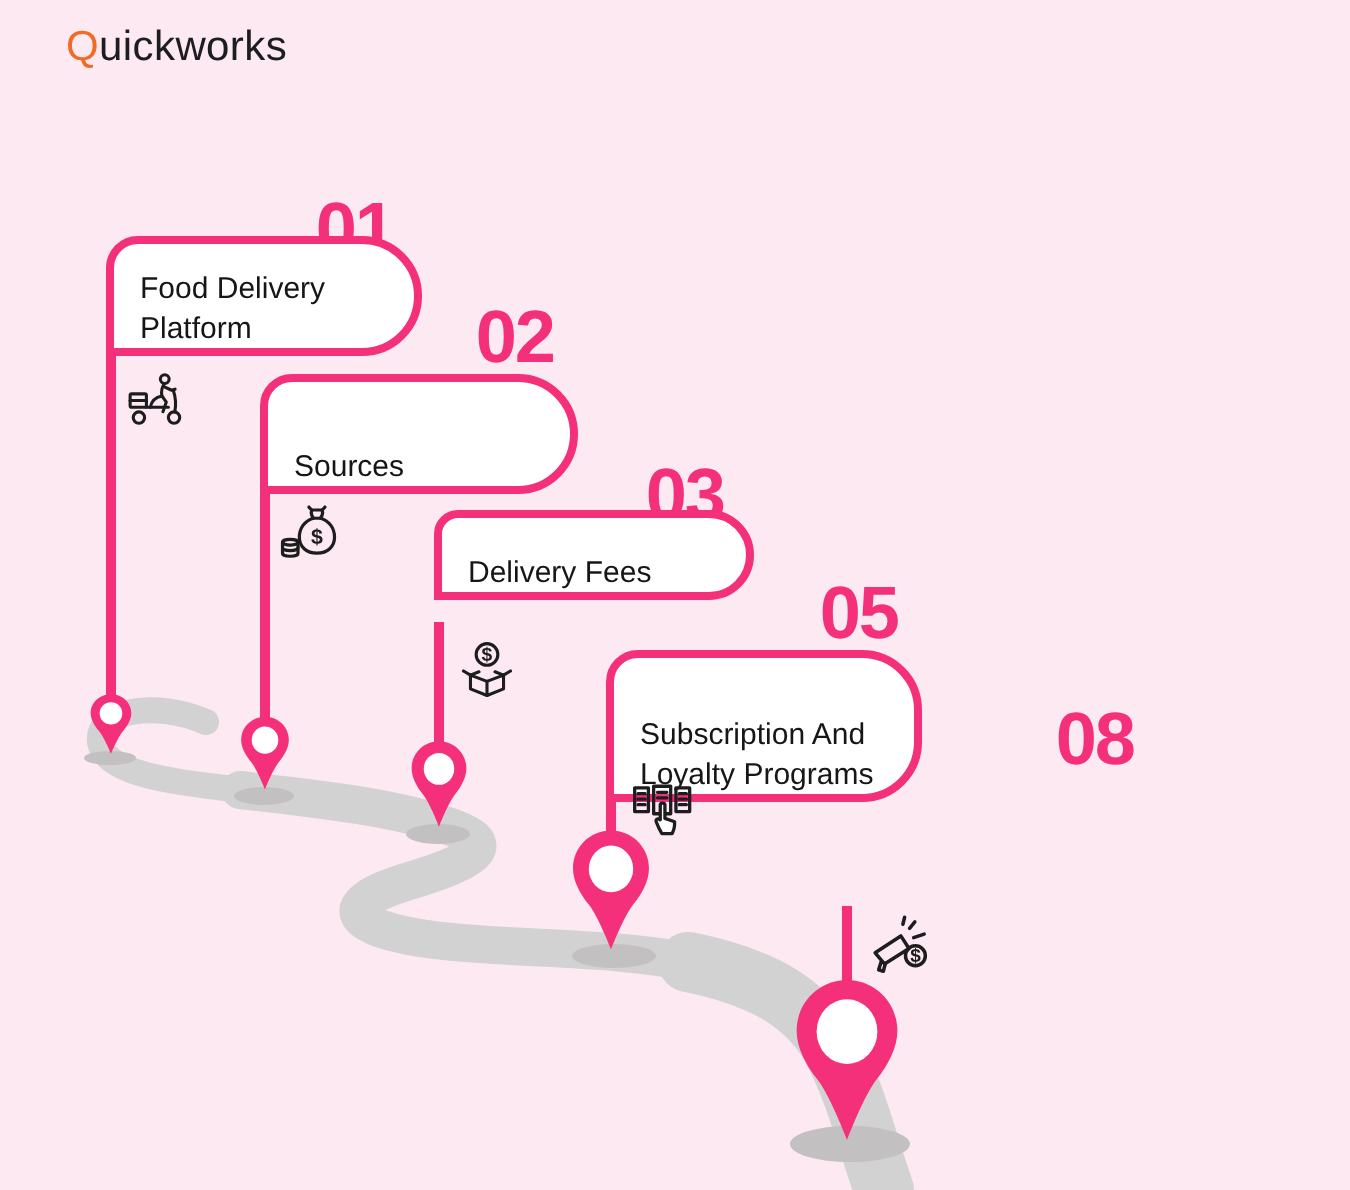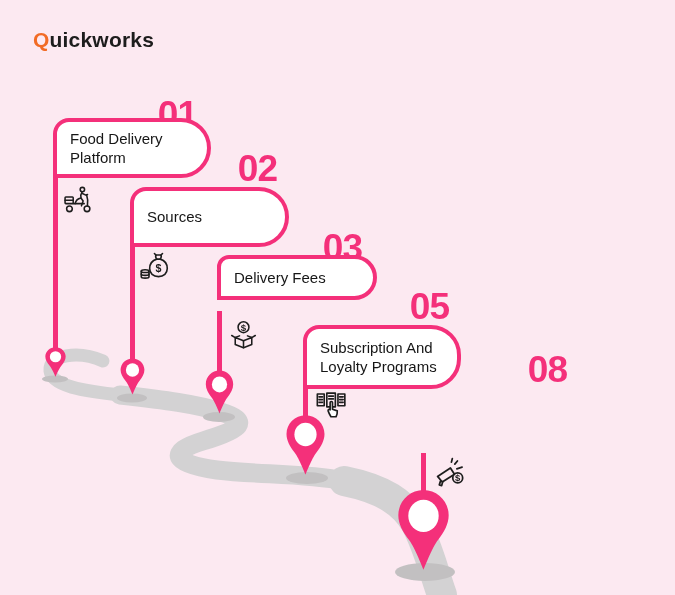--- a/index.html
+++ b/index.html
@@ -7,21 +7,21 @@
     --bg:#fce9f1;
     --road:#d3d2d3;
     --shadow:#c2c0c1;
     --logo-orange:#f26b25;
     --ink:#1d1d1d;
   }
   html,body{margin:0;padding:0}
   .stage{position:relative;width:675px;height:595px;background:var(--bg);overflow:hidden;
          font-family:"Liberation Sans",sans-serif;color:var(--ink)}
   
-  .logo{position:absolute;left:33px;top:28px;font-size:21px;font-weight:bold;letter-spacing:.2px;z-index:5}
+  .logo{position:absolute;left:33px;top:12px;font-size:21px;font-weight:normal;letter-spacing:.2px;z-index:5}
   .logo .q{color:var(--logo-orange)}
   
   .road{position:absolute;left:0;top:0;z-index:1}
   .road-path{fill:none;stroke:var(--road);stroke-linecap:round}
   .road-shadow{fill:var(--shadow)}
   
   .dropline{position:absolute;width:5px;background:var(--accent);z-index:2}
   .l1{left:53px;top:176px;height:176px}
   .l2{left:130px;top:245px;height:119px}
   .l3{left:217px;top:311px;height:64px}
@@ -31,27 +31,27 @@
   .pin{position:absolute;z-index:3}
   .pin-shape{fill:var(--accent)}
   .p1{left:44px;top:346px;width:23px;height:32px}
   .p2{left:119px;top:357px;width:27px;height:39px}
   .p3{left:204px;top:369px;width:31px;height:46px}
   .p4{left:284px;top:413px;width:43px;height:64px}
   .p5{left:395px;top:487px;width:57px;height:86px}
   
   .card{position:absolute;z-index:4;background:#fff;border:4px solid var(--accent);
         border-radius:16px 30px 30px 0;box-sizing:border-box;
-        display:flex;flex-direction:column;justify-content:center;
+        display:flex;flex-direction:column;justify-content:flex-end;
         padding-left:13px;padding-right:28px;font-size:15px;line-height:1.3;color:#161616}
   .card span{display:block;white-space:nowrap}
   .c1{left:53px;top:118px;width:158px;height:60px}
   .c2{left:130px;top:187px;width:159px;height:60px}
   .c3{left:217px;top:255px;width:160px;height:45px}
-  .c4{left:303px;top:325px;width:158px;height:64px}
+  .c4{left:303px;top:325px;width:158px;height:76px}
   .c5{left:421px;top:393px;width:158px;height:62px}
   
   .num{position:absolute;z-index:4;font-size:37px;font-weight:bold;color:var(--accent);
        letter-spacing:-1px;line-height:1}
   .n1{right:478px;top:96px}
   .n2{right:398px;top:150px}
   .n3{right:313px;top:229px}
   .n4{right:226px;top:288px}
   .n5{right:108px;top:351px}
   

